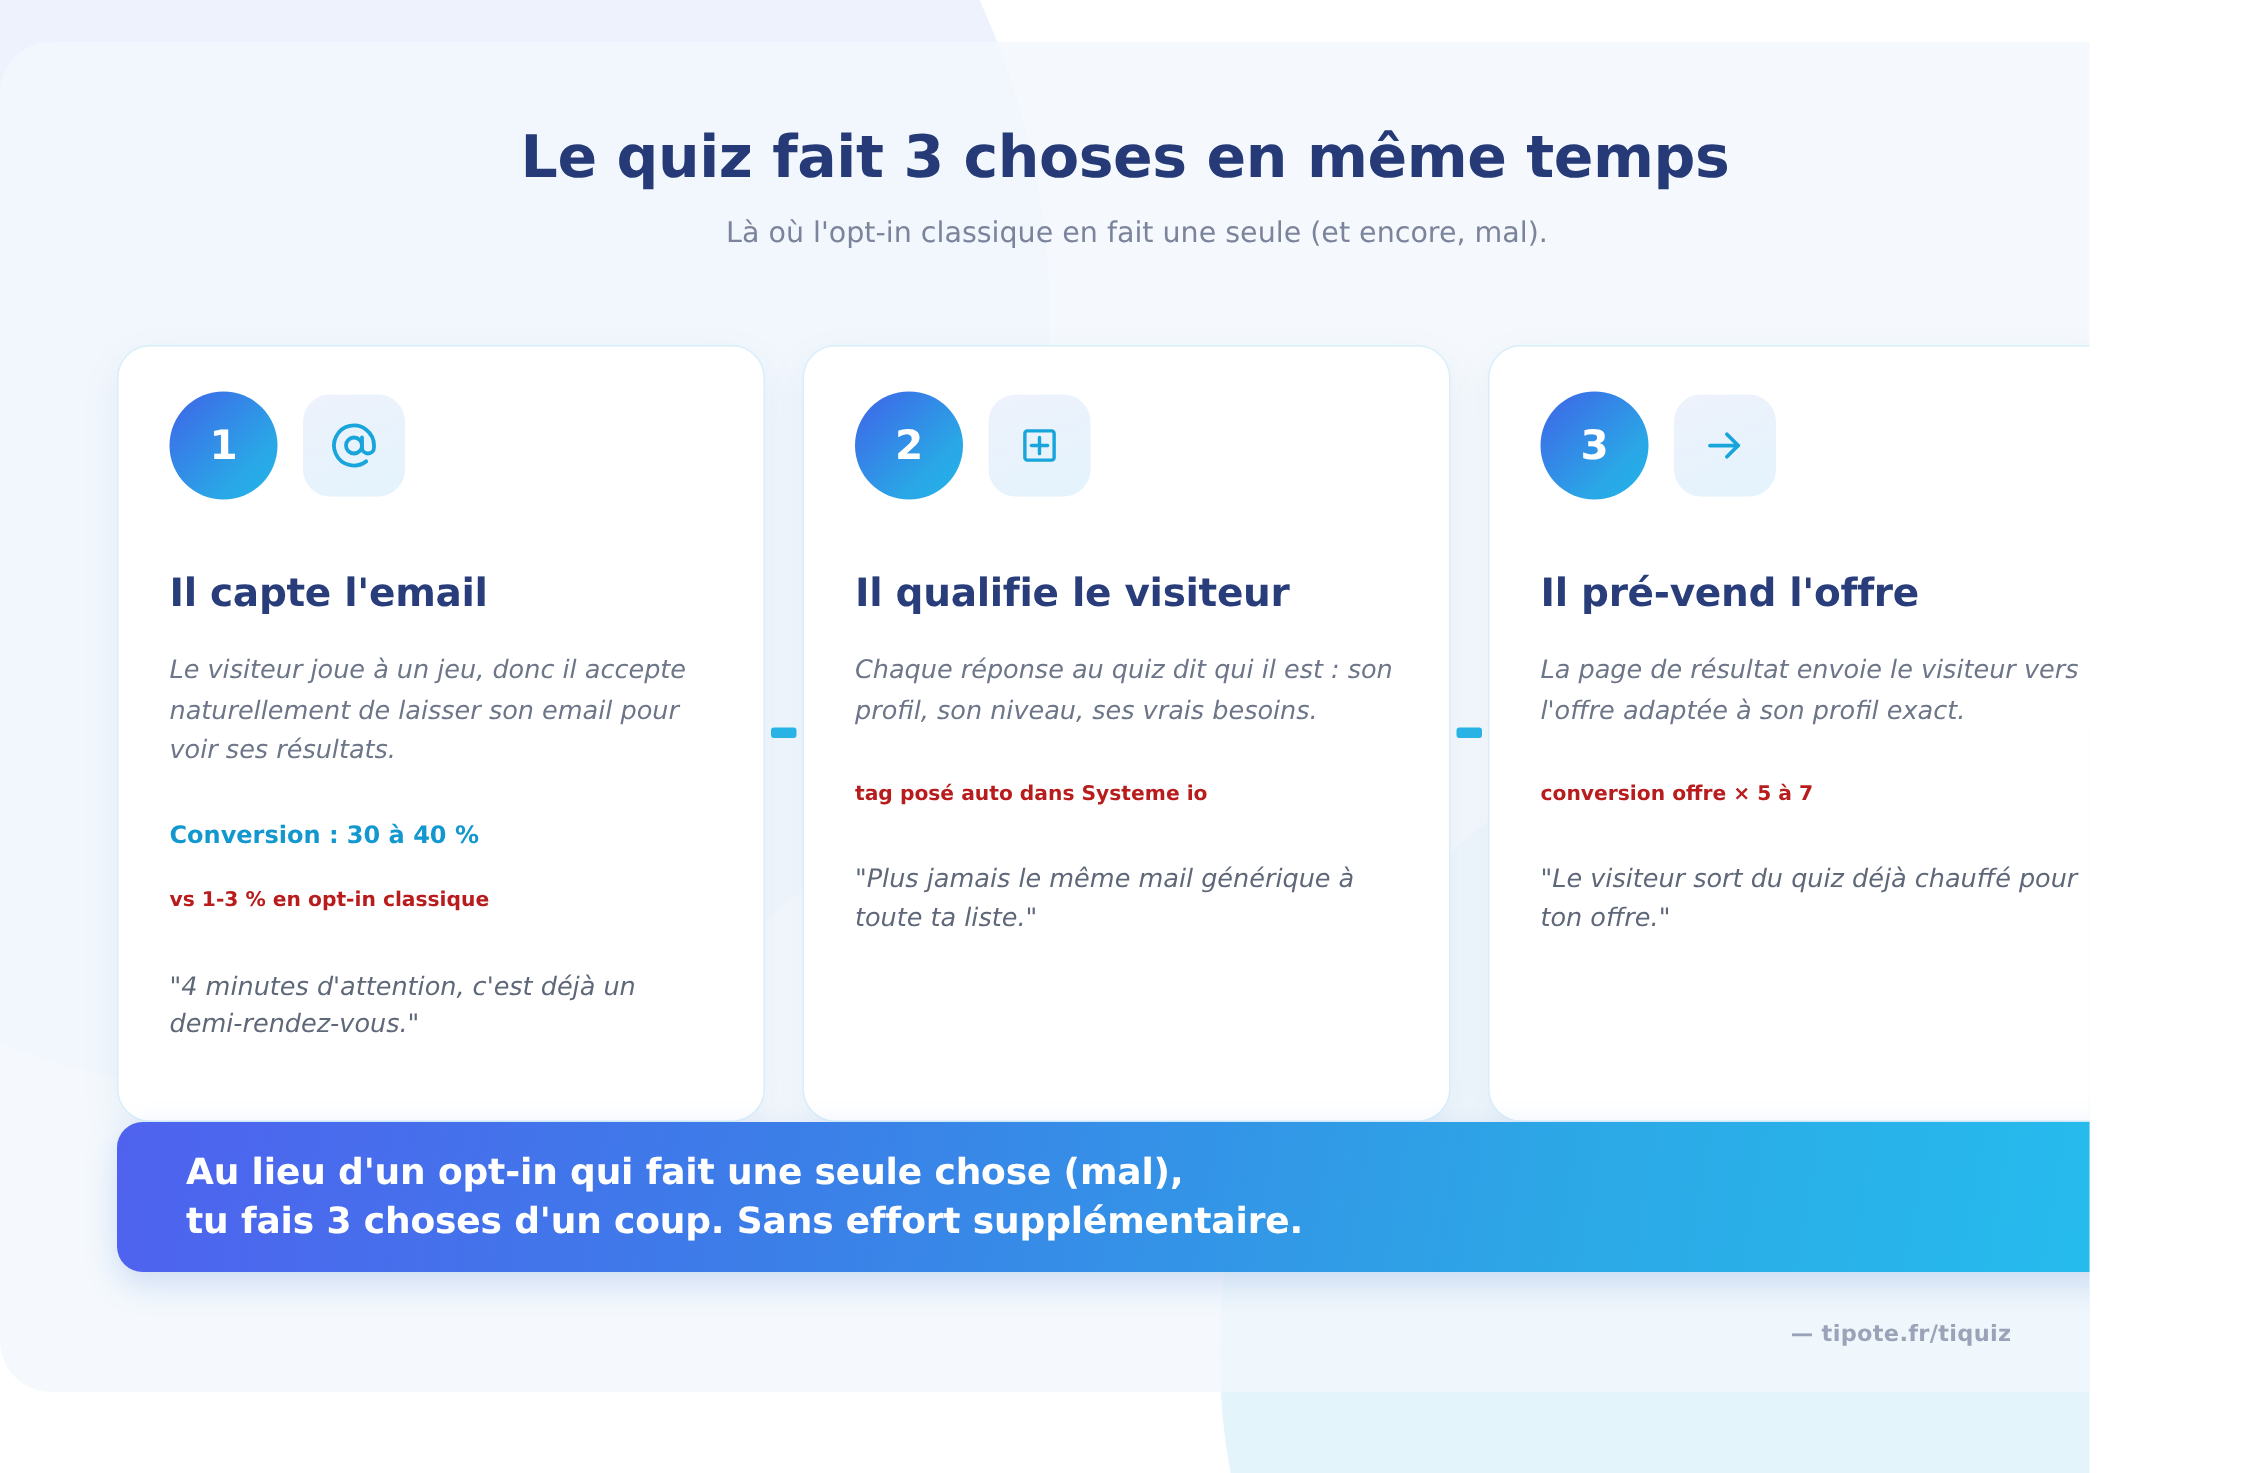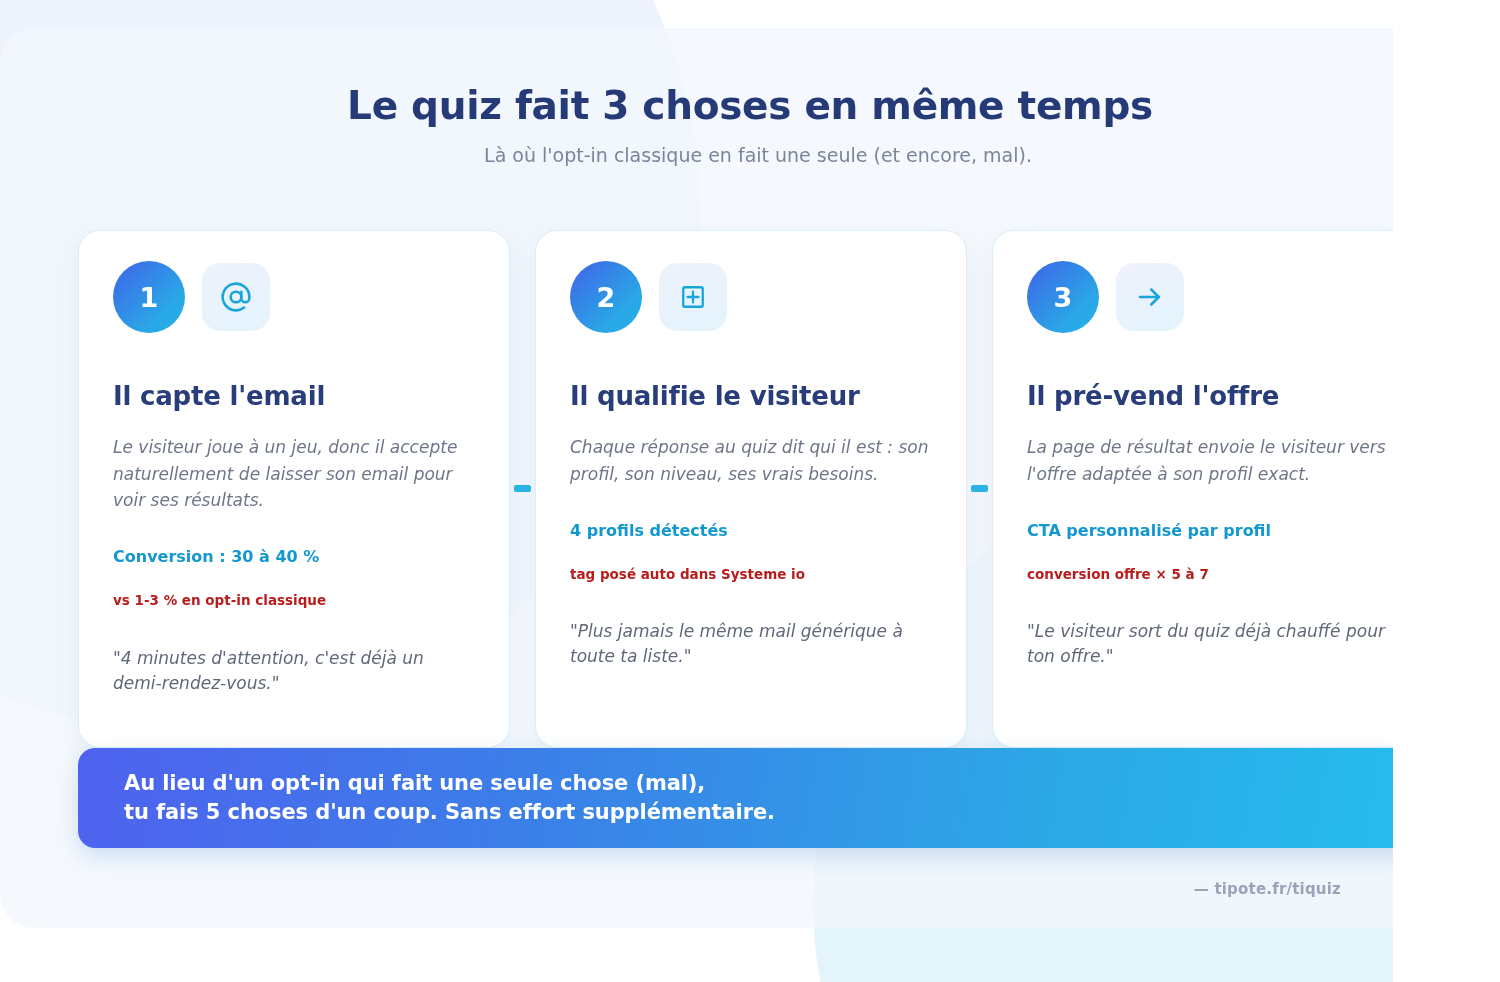--- a/index.html
+++ b/index.html
@@ -197,21 +197,21 @@
     border-radius: 17px;
     background: linear-gradient(100deg, #4f62ef 0%, #3b7fe8 34%, #2ca8e6 72%, #25bdee 100%);
     box-shadow: 0 8px 22px rgba(60,120,210,0.22);
     display: flex;
     align-items: center;
     padding-left: 46px;
     box-sizing: border-box;
   }
   .banner-text {
     color: #ffffff;
-    font-size: 21px;
+    font-size: 24px;
     font-weight: 700;
     line-height: 1.38;
     letter-spacing: -0.1px;
   }
 
   
   .footer {
     position: absolute;
     right: 52px;
     top: 880px;
@@ -267,21 +267,20 @@
           <svg width="26" height="26" viewBox="0 0 24 24" fill="none" stroke="#17a5db" stroke-width="2.1" stroke-linecap="round" stroke-linejoin="round">
             <rect x="3" y="3" width="18" height="18" rx="1.5"></rect>
             <line x1="12" y1="7" x2="12" y2="17"></line>
             <line x1="7" y1="12" x2="17" y2="12"></line>
           </svg>
         </div>
       </div>
       <h2 class="card-title">Il qualifie le visiteur</h2>
       <p class="card-desc">Chaque réponse au quiz dit qui il est : son profil, son niveau, ses vrais besoins.</p>
       <div class="stat-block">
-        <div class="stat-main">4 profils détectés</div>
         <div class="stat-sub">tag posé auto dans Systeme io</div>
       </div>
       <p class="quote">"Plus jamais le même mail générique à toute ta liste."</p>
     </div>
 
     <div class="card-connector">
       <div class="dash"></div>
     </div>
 
     <div class="card">
@@ -290,30 +289,29 @@
         <div class="icon-box">
           <svg width="30" height="30" viewBox="0 0 24 24" fill="none" stroke="#17a5db" stroke-width="2" stroke-linecap="round" stroke-linejoin="round">
             <line x1="4" y1="12" x2="19" y2="12"></line>
             <polyline points="13,6 19,12 13,18"></polyline>
           </svg>
         </div>
       </div>
       <h2 class="card-title">Il pré-vend l'offre</h2>
       <p class="card-desc">La page de résultat envoie le visiteur vers l'offre adaptée à son profil exact.</p>
       <div class="stat-block">
-        <div class="stat-main">CTA personnalisé par profil</div>
         <div class="stat-sub">conversion offre × 5 à 7</div>
       </div>
       <p class="quote">"Le visiteur sort du quiz déjà chauffé pour ton offre."</p>
     </div>
 
   </div>
 
   <div class="banner">
     <div class="banner-text">
       <div>Au lieu d'un opt-in qui fait une seule chose (mal),</div>
-      <div>tu fais 5 choses d'un coup. Sans effort supplémentaire.</div>
+      <div>tu fais 3 choses d'un coup. Sans effort supplémentaire.</div>
     </div>
   </div>
 
   <div class="footer">— tipote.fr/tiquiz</div>
 
 </div>
 
 </body></html>

